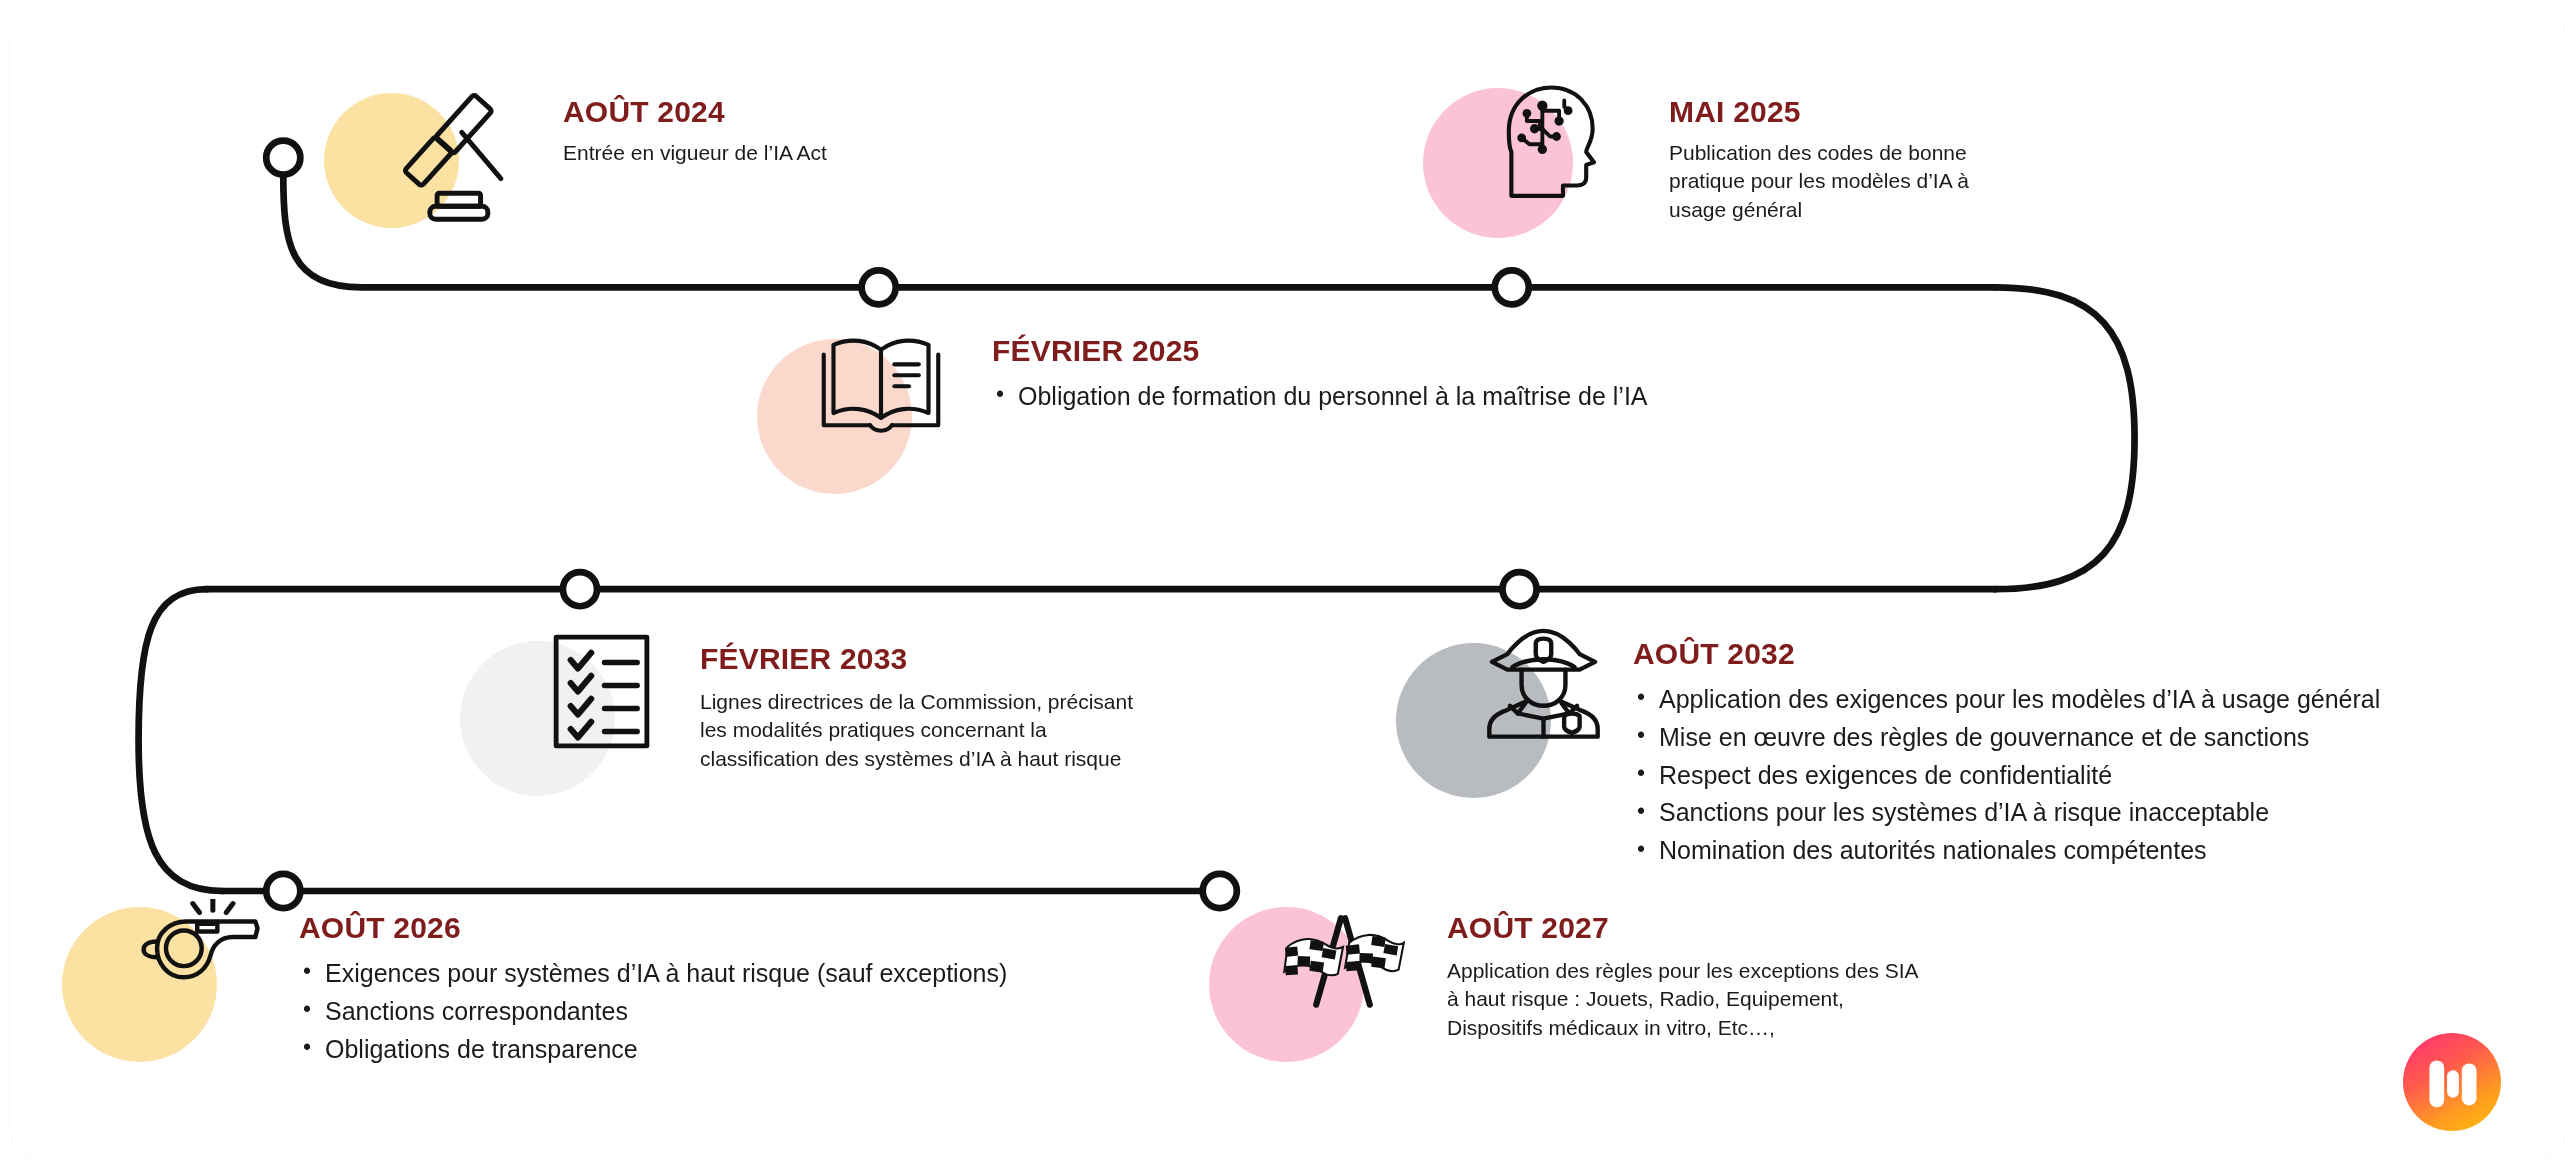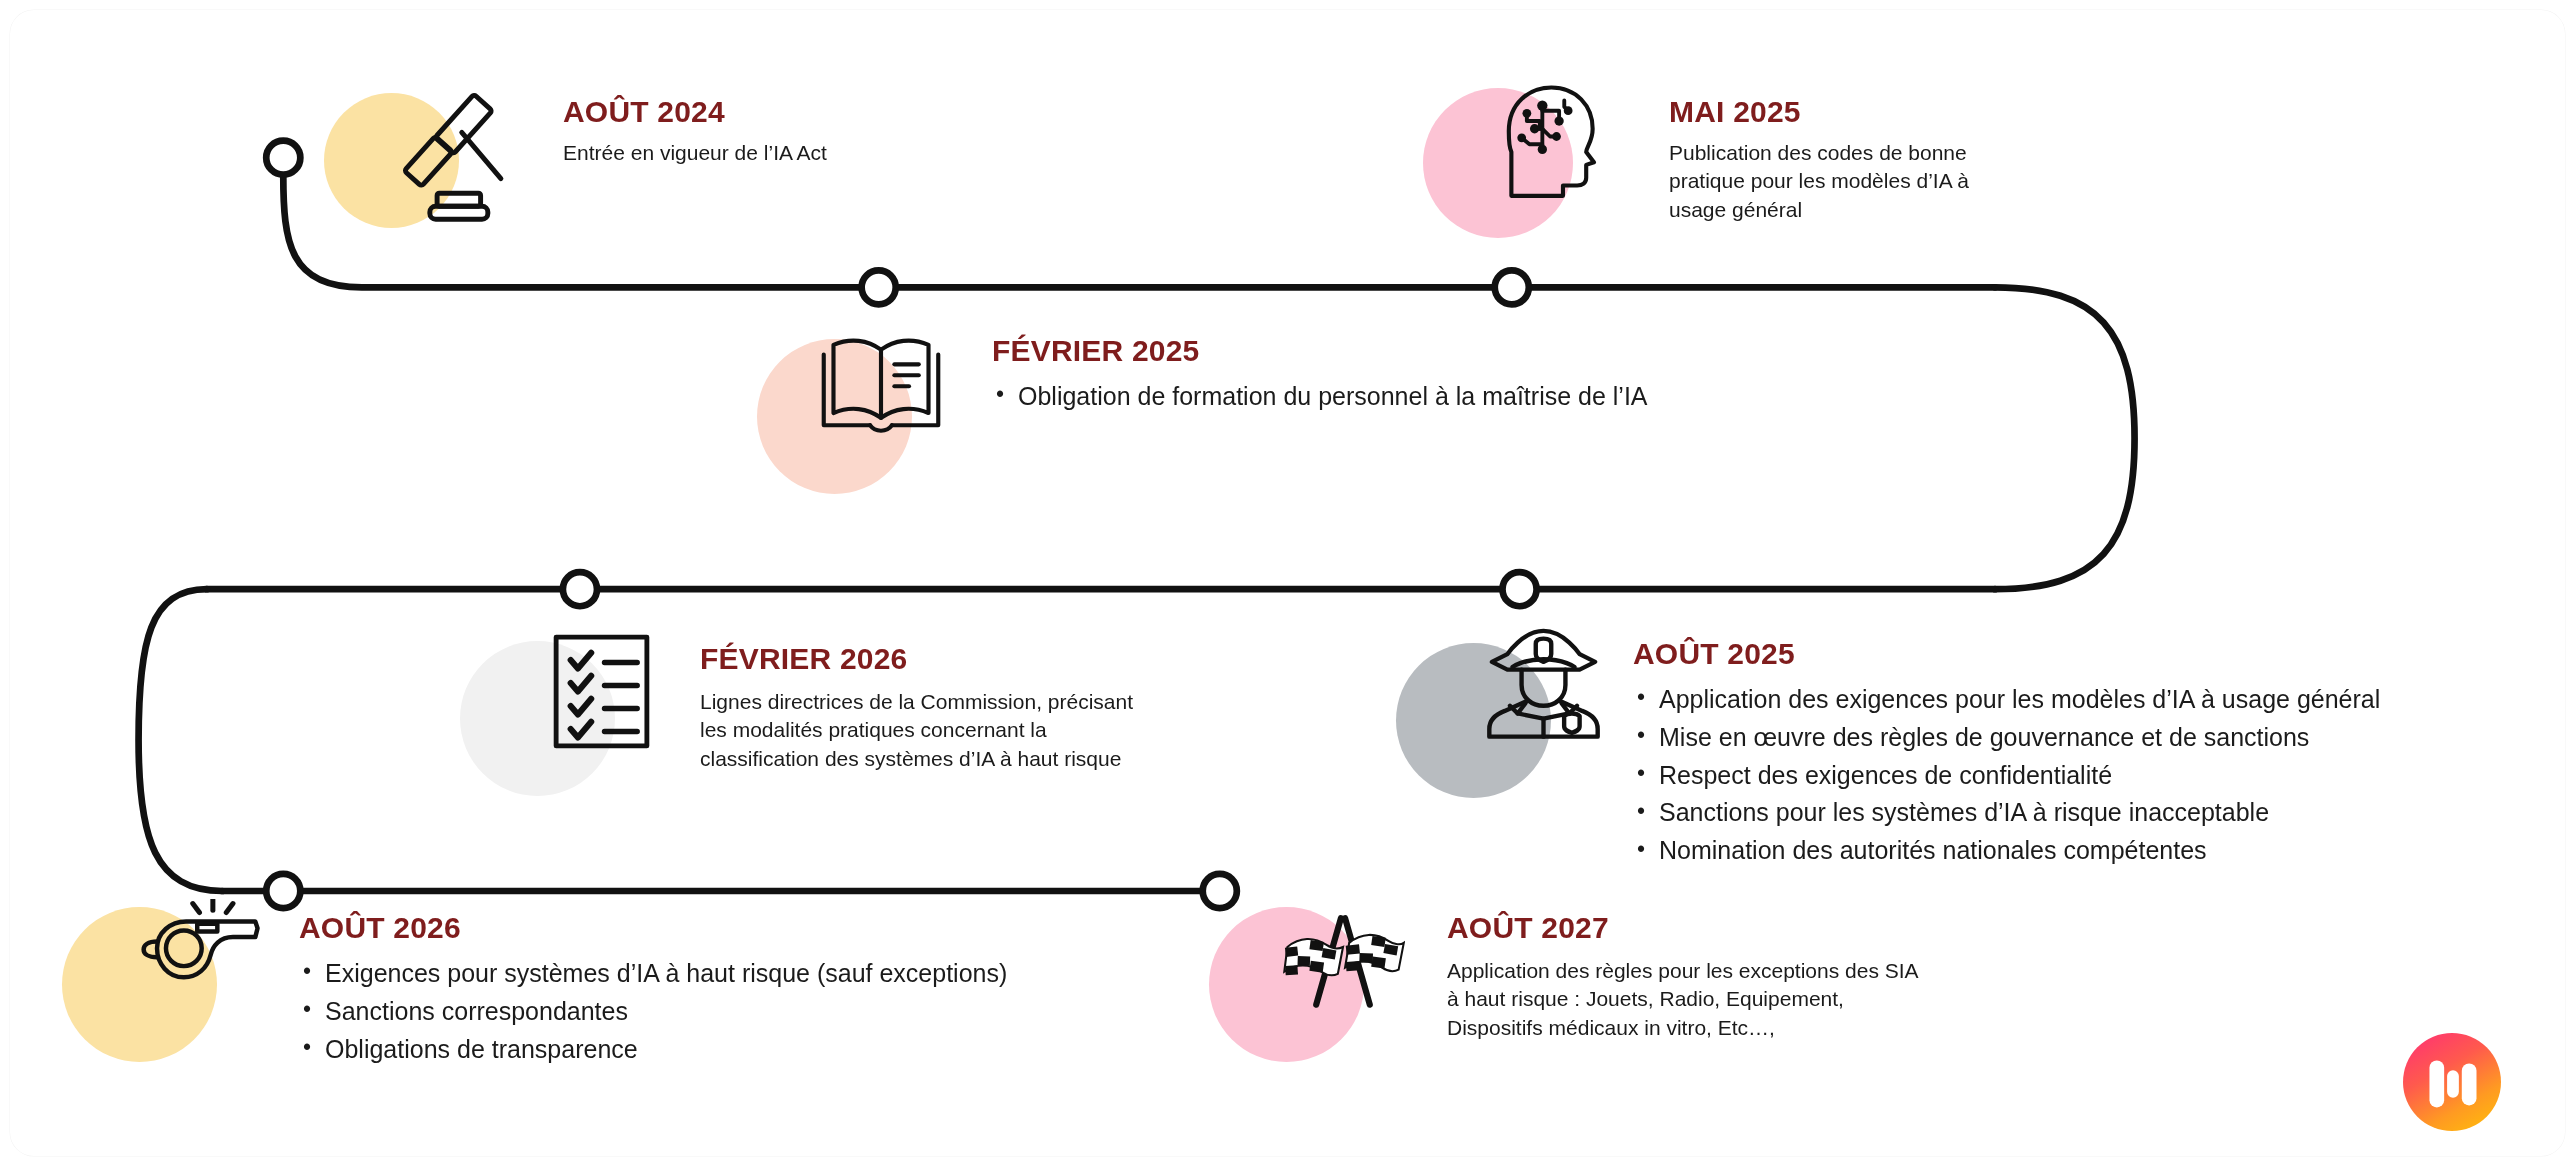--- a/index.html
+++ b/index.html
@@ -235,32 +235,32 @@
 </div>
 
 <div class="block" style="left:992px;top:335px;">
   <div class="m-title">FÉVRIER 2025</div>
   <ul class="bullets" style="margin-top:13.4px;">
     <li>Obligation de formation du personnel à la maîtrise de l’IA</li>
   </ul>
 </div>
 
 <div class="block" style="left:1633px;top:638px;">
-  <div class="m-title">AOÛT 2025</div>
+  <div class="m-title">AOÛT 2032</div>
   <ul class="bullets" style="margin-top:13.4px;">
     <li>Application des exigences pour les modèles d’IA à usage général</li>
     <li>Mise en œuvre des règles de gouvernance et de sanctions</li>
     <li>Respect des exigences de confidentialité</li>
     <li>Sanctions pour les systèmes d’IA à risque inacceptable</li>
     <li>Nomination des autorités nationales compétentes</li>
   </ul>
 </div>
 
 <div class="block" style="left:700px;top:643px;">
-  <div class="m-title">FÉVRIER 2026</div>
+  <div class="m-title">FÉVRIER 2033</div>
   <div class="m-body" style="margin-top:13.4px;">
     <span class="line">Lignes directrices de la Commission, précisant</span>
     <span class="line">les modalités pratiques concernant la</span>
     <span class="line">classification des systèmes d’IA à haut risque</span>
   </div>
 </div>
 
 <div class="block" style="left:299px;top:912px;">
   <div class="m-title">AOÛT 2026</div>
   <ul class="bullets" style="margin-top:13.4px;">

